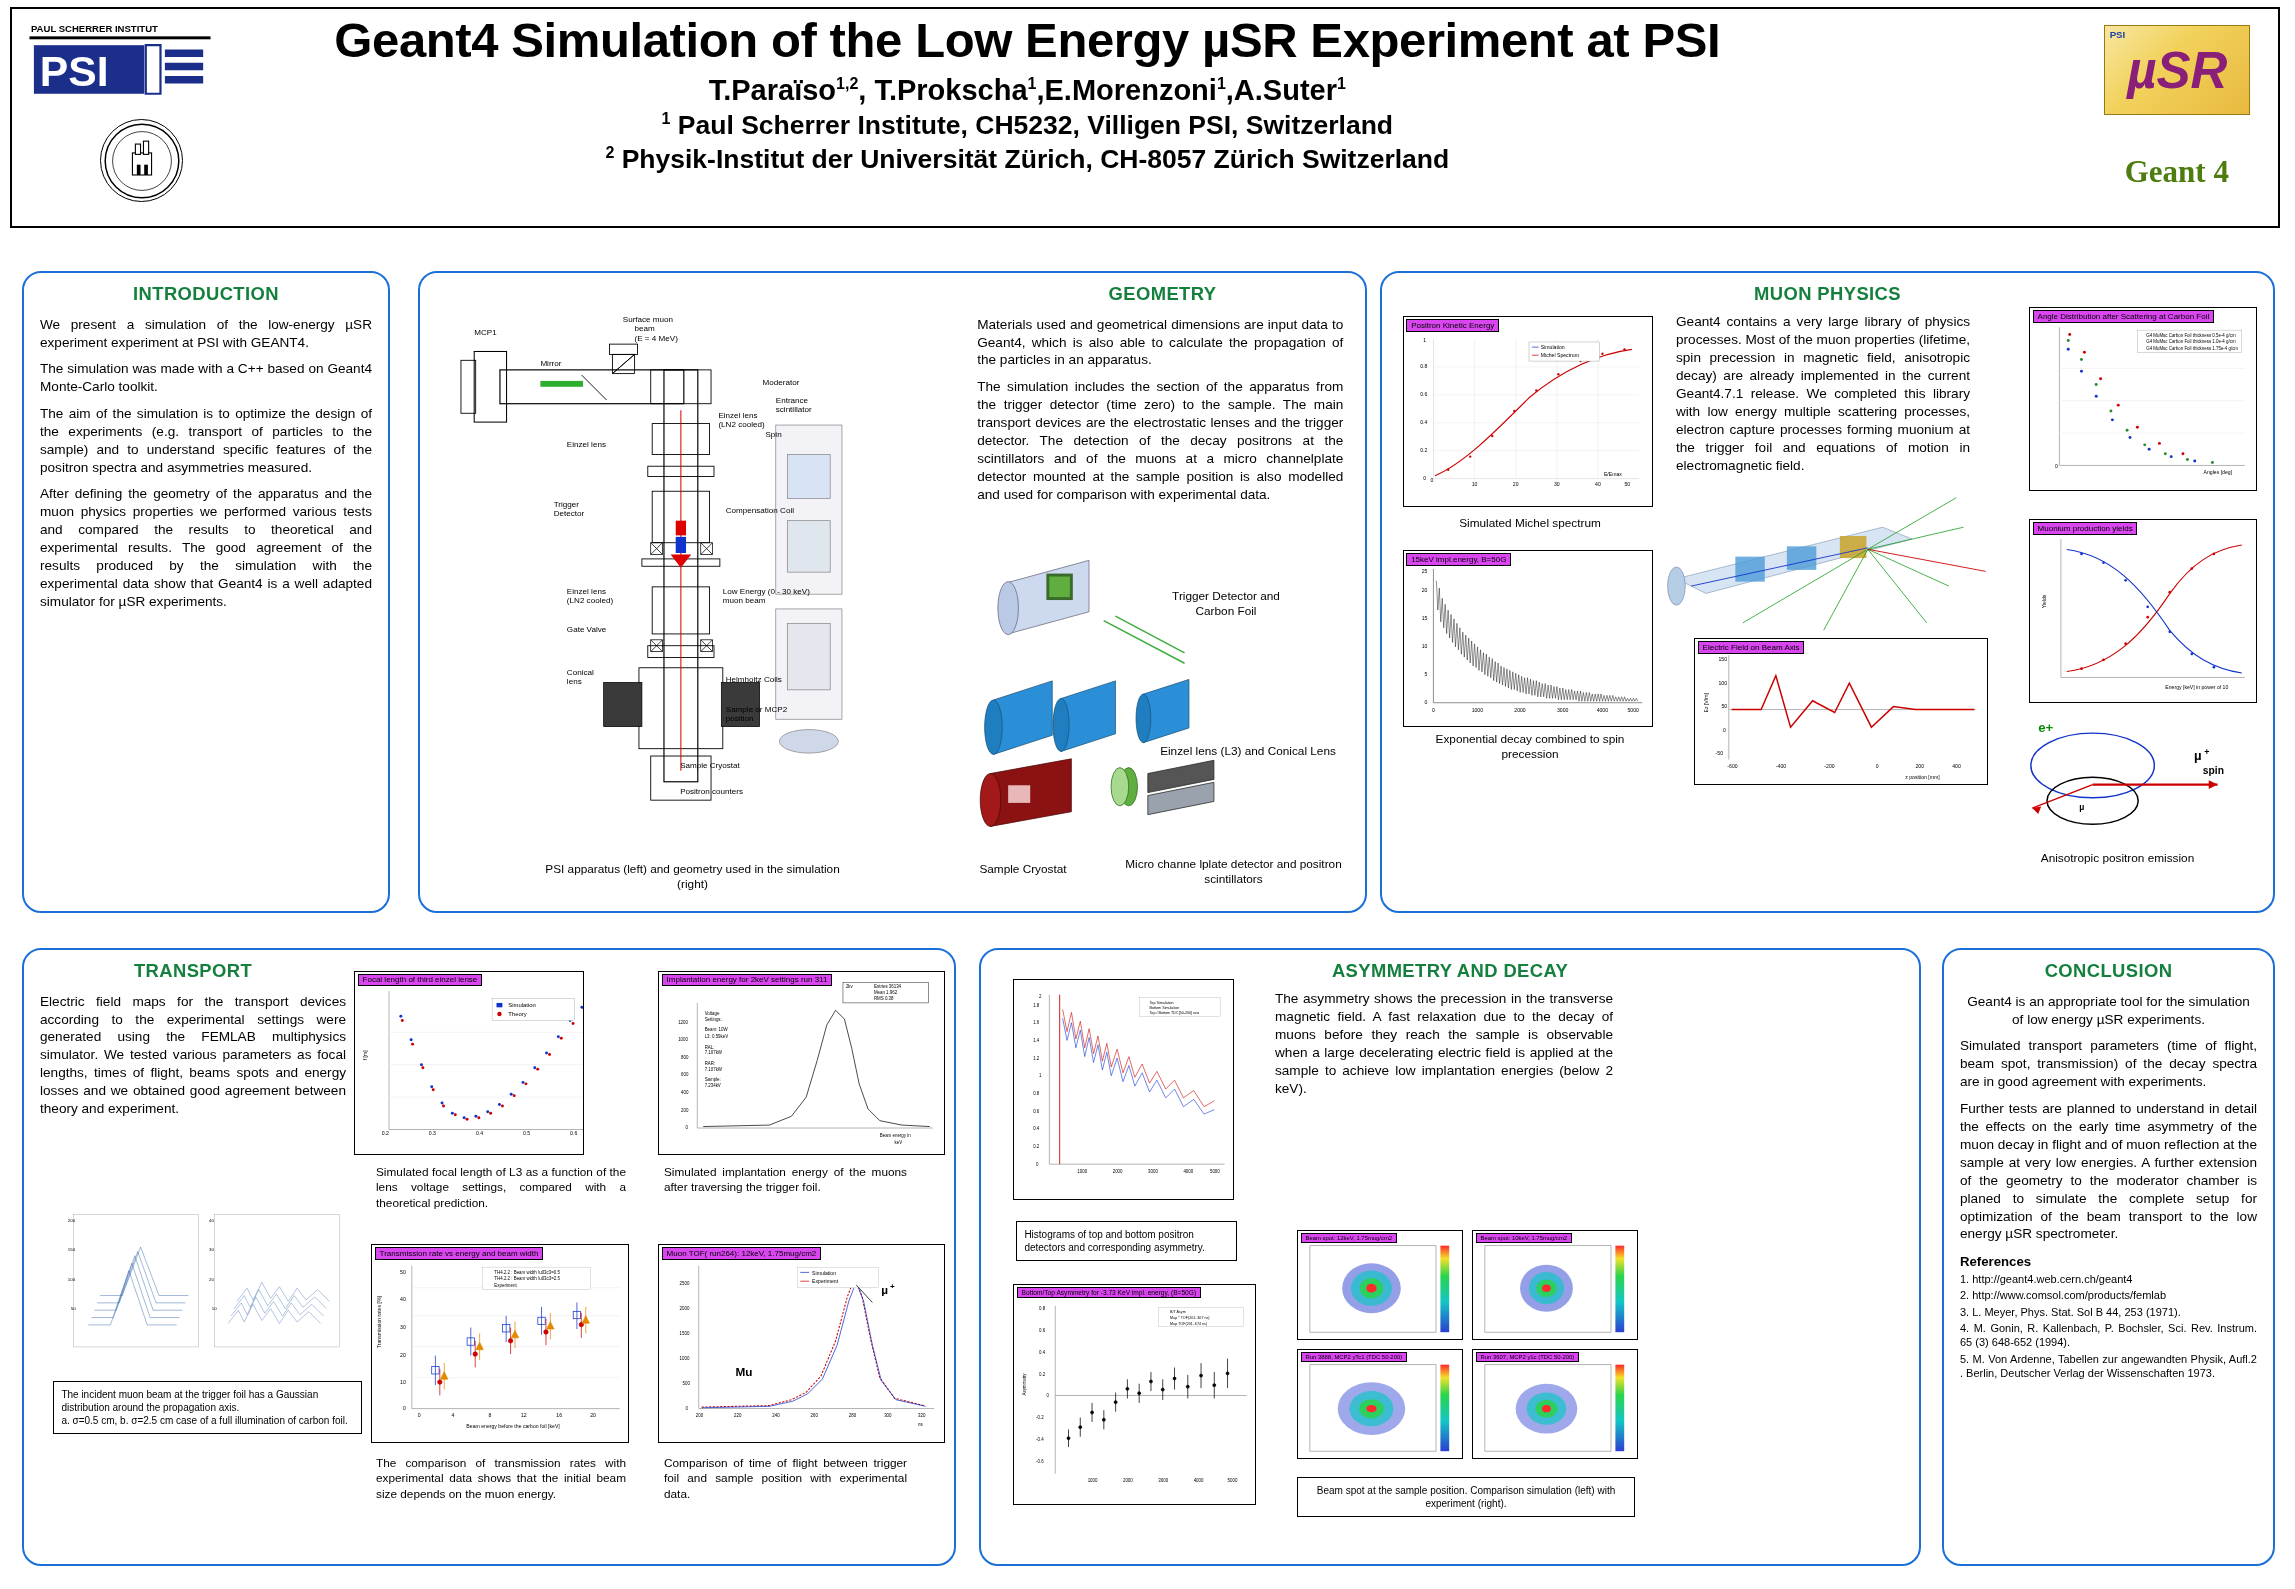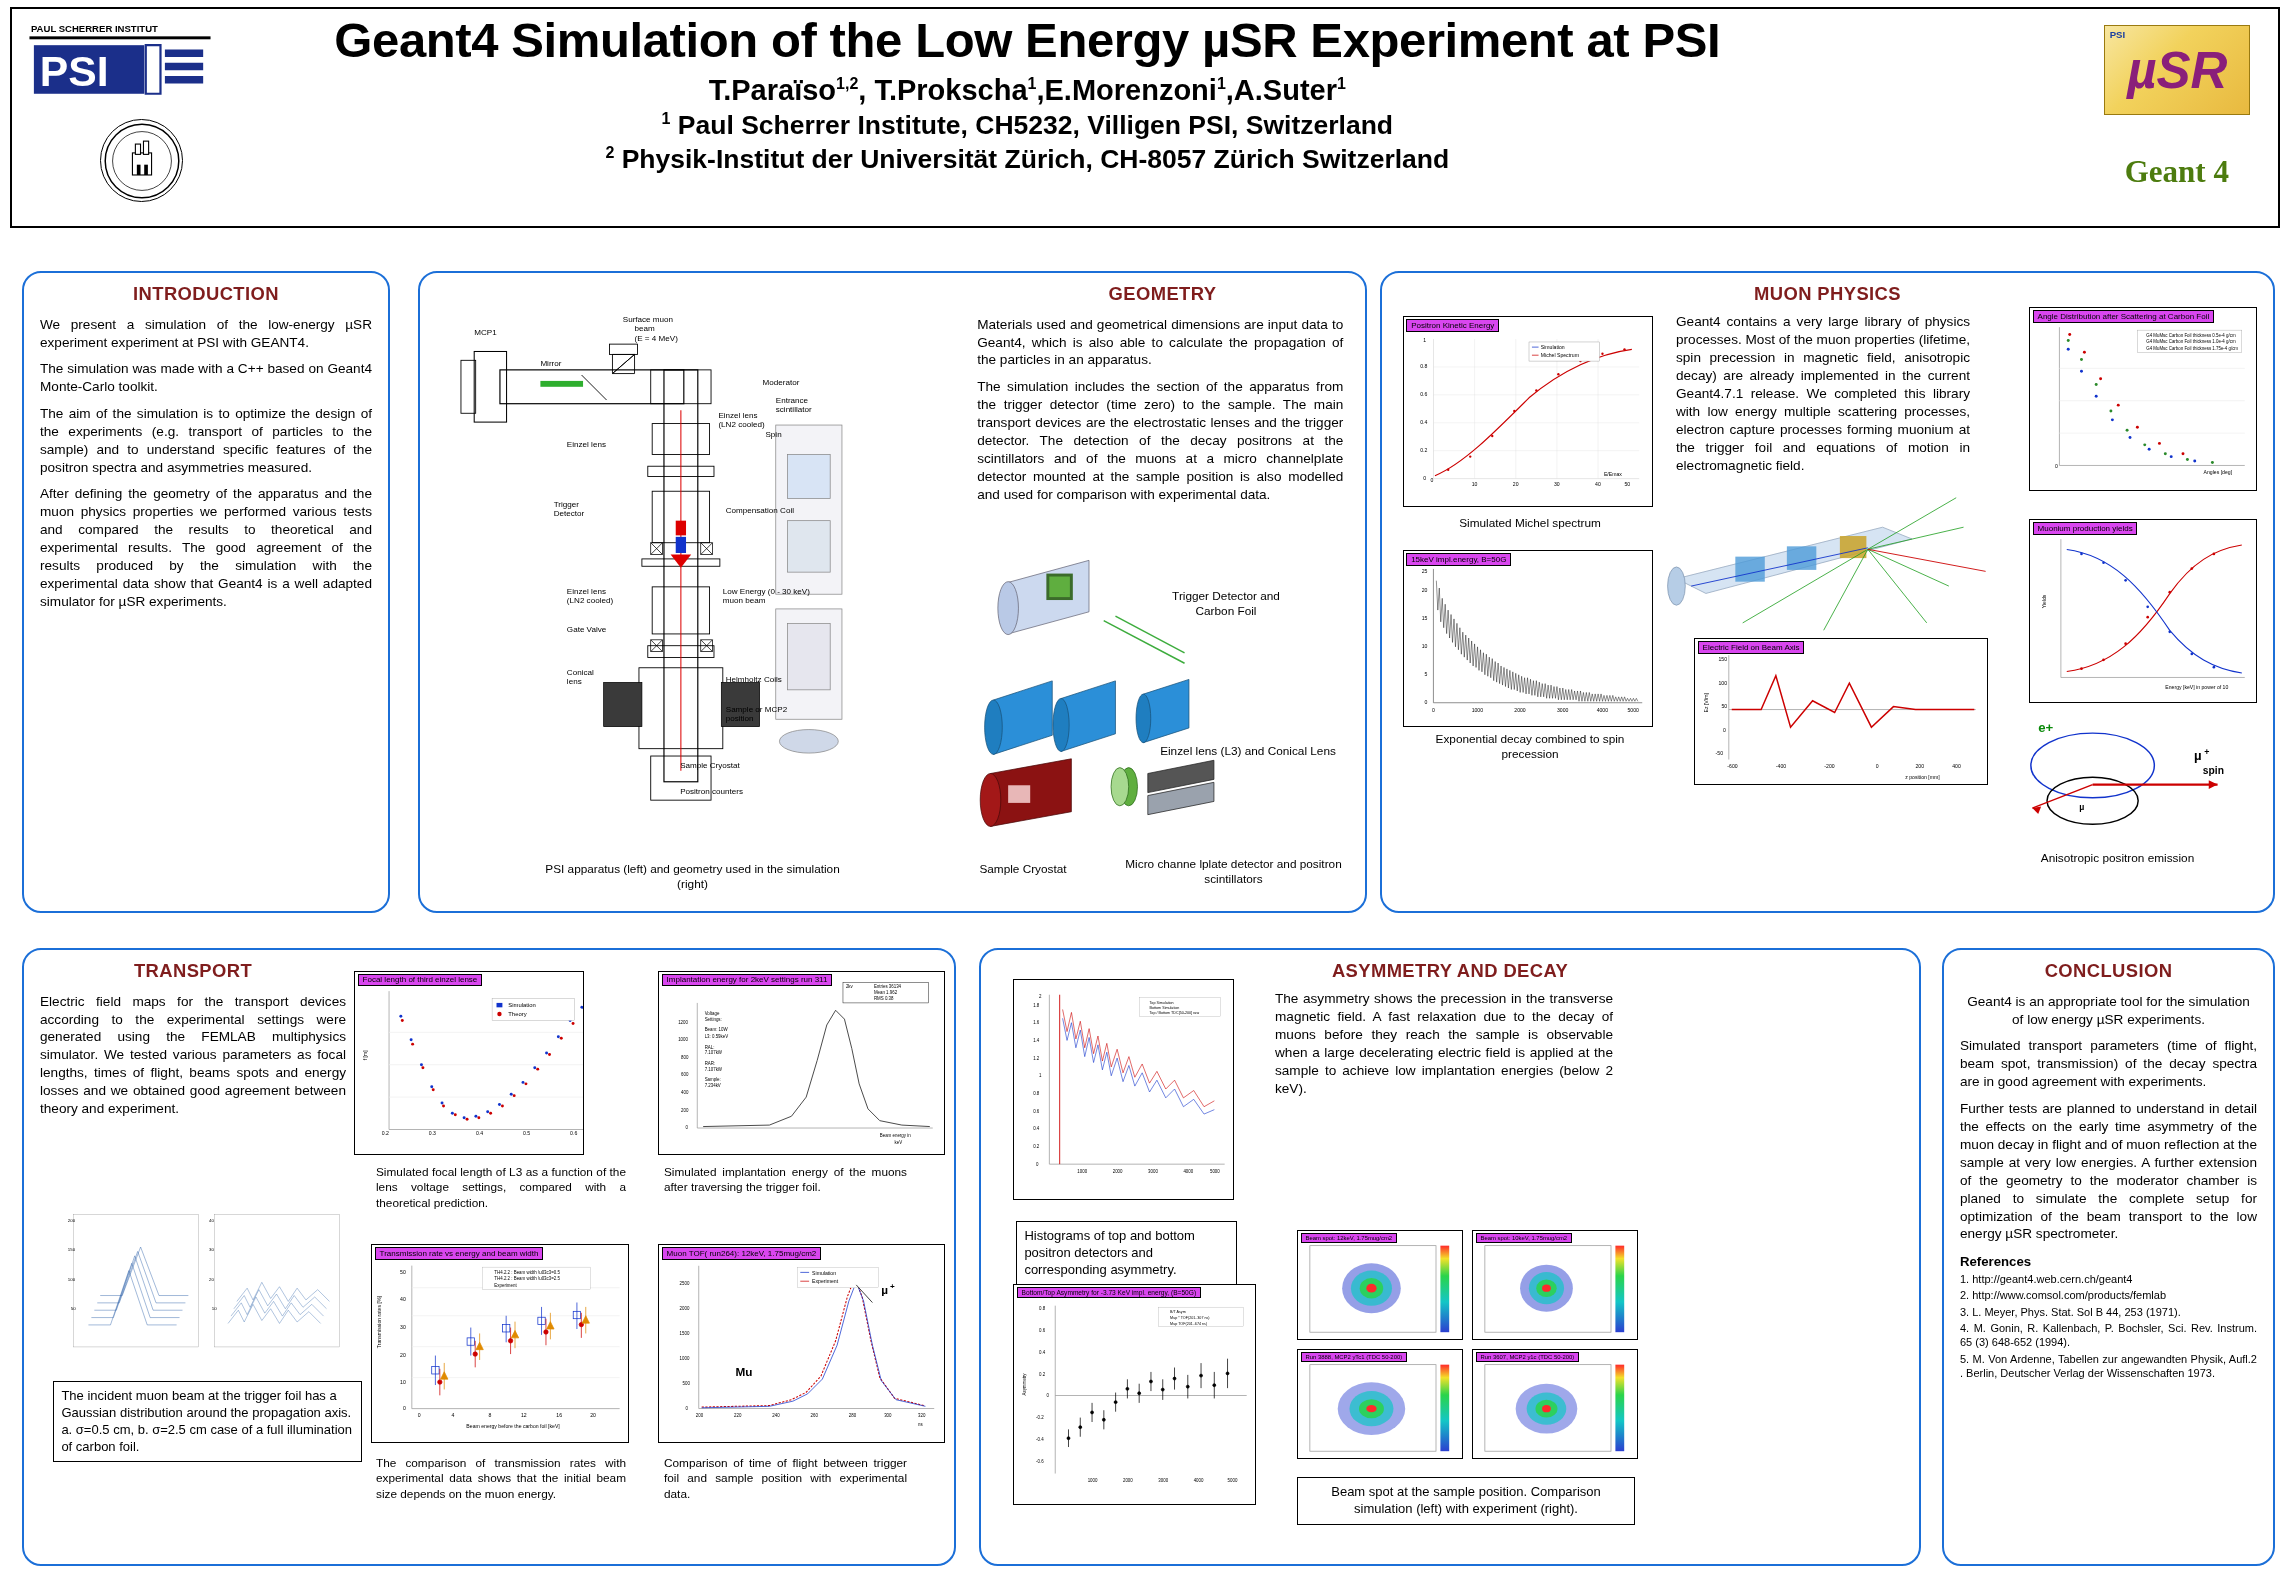--- a/index.html
+++ b/index.html
@@ -48,33 +48,33 @@
     position:absolute;right:28px;top:137px;width:147px;height:52px;
     display:flex;align-items:center;justify-content:center;
     font-family:"Liberation Serif",serif;font-size:31px;font-weight:bold;color:#4d7c0f;
   }
   
   .panel{
     position:absolute;border:2.9px solid #1b6fd8;border-radius:19px;background:#fff;
     box-sizing:border-box;
   }
   .panel-title{
-    text-align:center;color:#7f1d1d;font-weight:bold;font-size:18.4px;
+    text-align:center;color:#15803d;font-weight:bold;font-size:18.4px;
     letter-spacing:0.4px;margin-top:10.3px;
   }
   .ptxt{
     font-size:13.6px;line-height:1.32;text-align:justify;margin:8.8px 16px 0 16px;
   }
   .ptxt.first{margin-top:10.3px;}
   .caption{
     font-size:11.8px;line-height:1.3;text-align:center;
   }
   .cap-left{text-align:justify;}
   .boxed{
-    border:0.7px solid #000;box-sizing:border-box;padding:5.9px 7.4px;font-size:13px;line-height:1.3;
+    border:0.7px solid #000;box-sizing:border-box;padding:5.9px 7.4px;font-size:10px;line-height:1.3;
   }
   .fig{
     border:0.7px solid #000;box-sizing:border-box;background:#fff;position:relative;overflow:hidden;
   }
   .fig-title{
     font-size:8px;border:0.7px solid #000;display:inline-block;padding:0.7px 3.7px;
     position:absolute;left:2.9px;top:2.2px;background:#d946ef;z-index:3;
   }
   
   #intro{left:22px;top:271px;width:368px;height:642px;}

